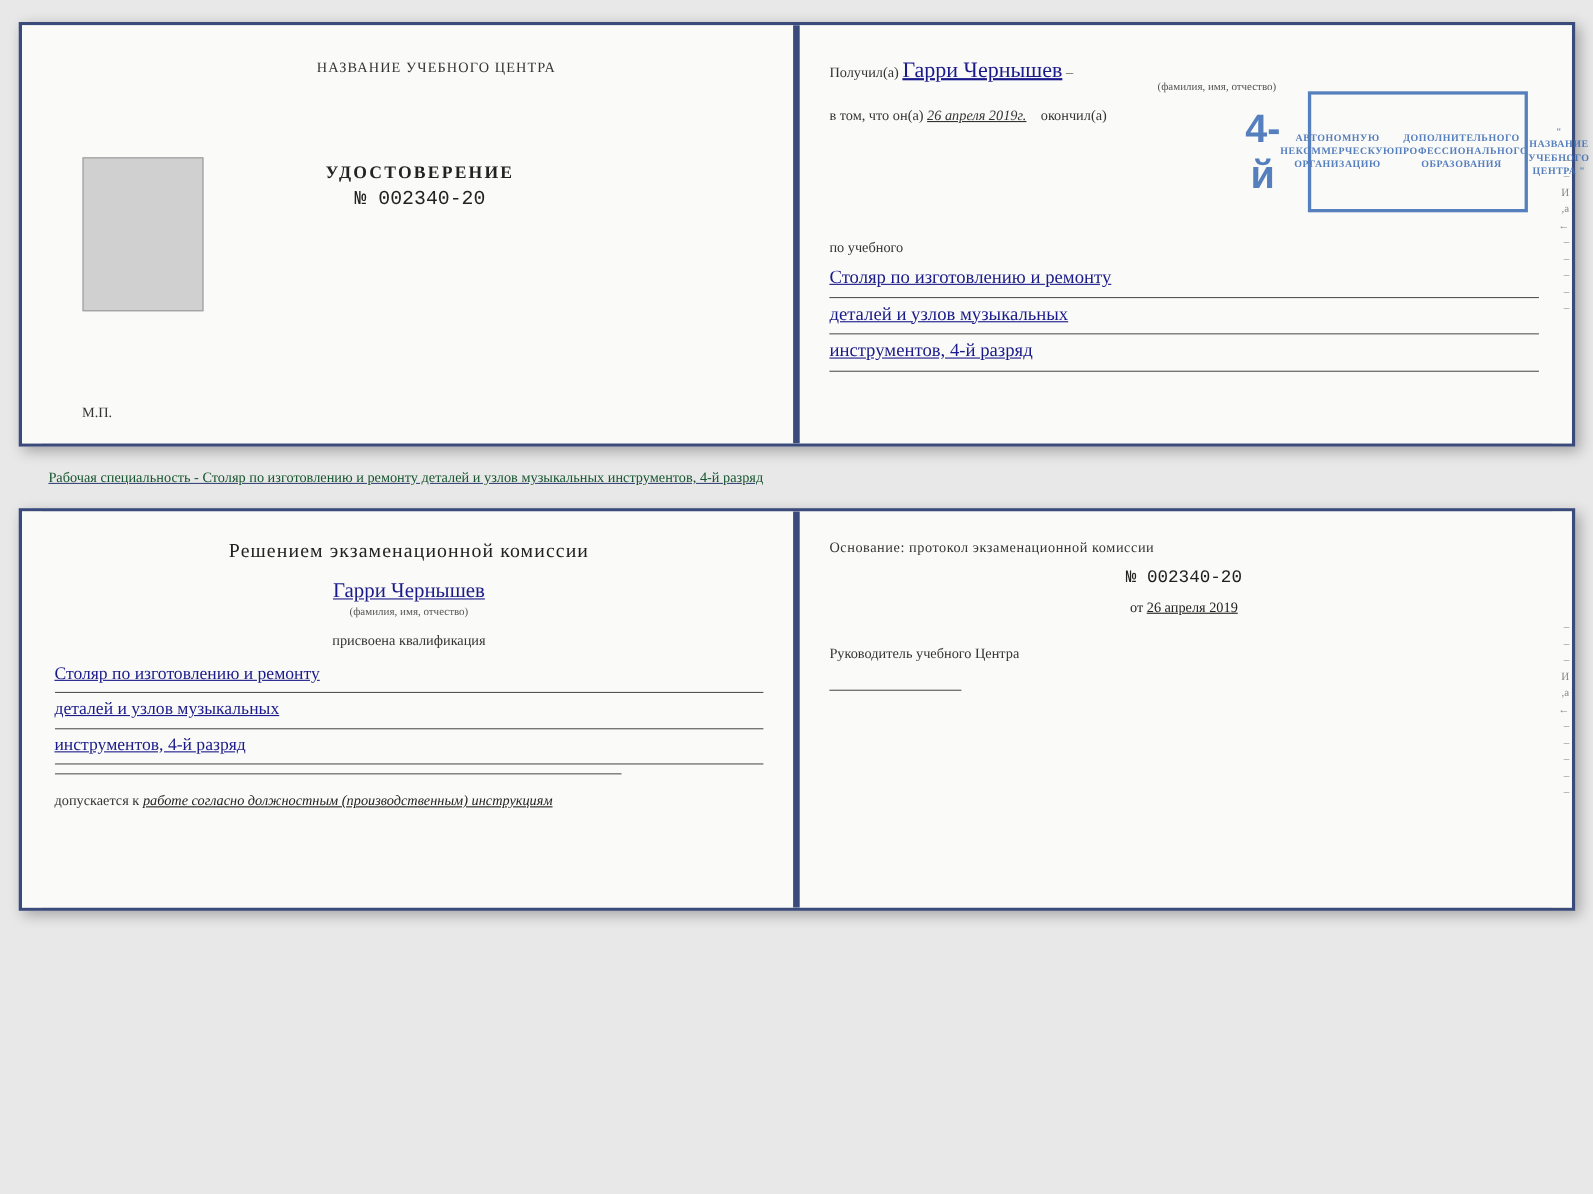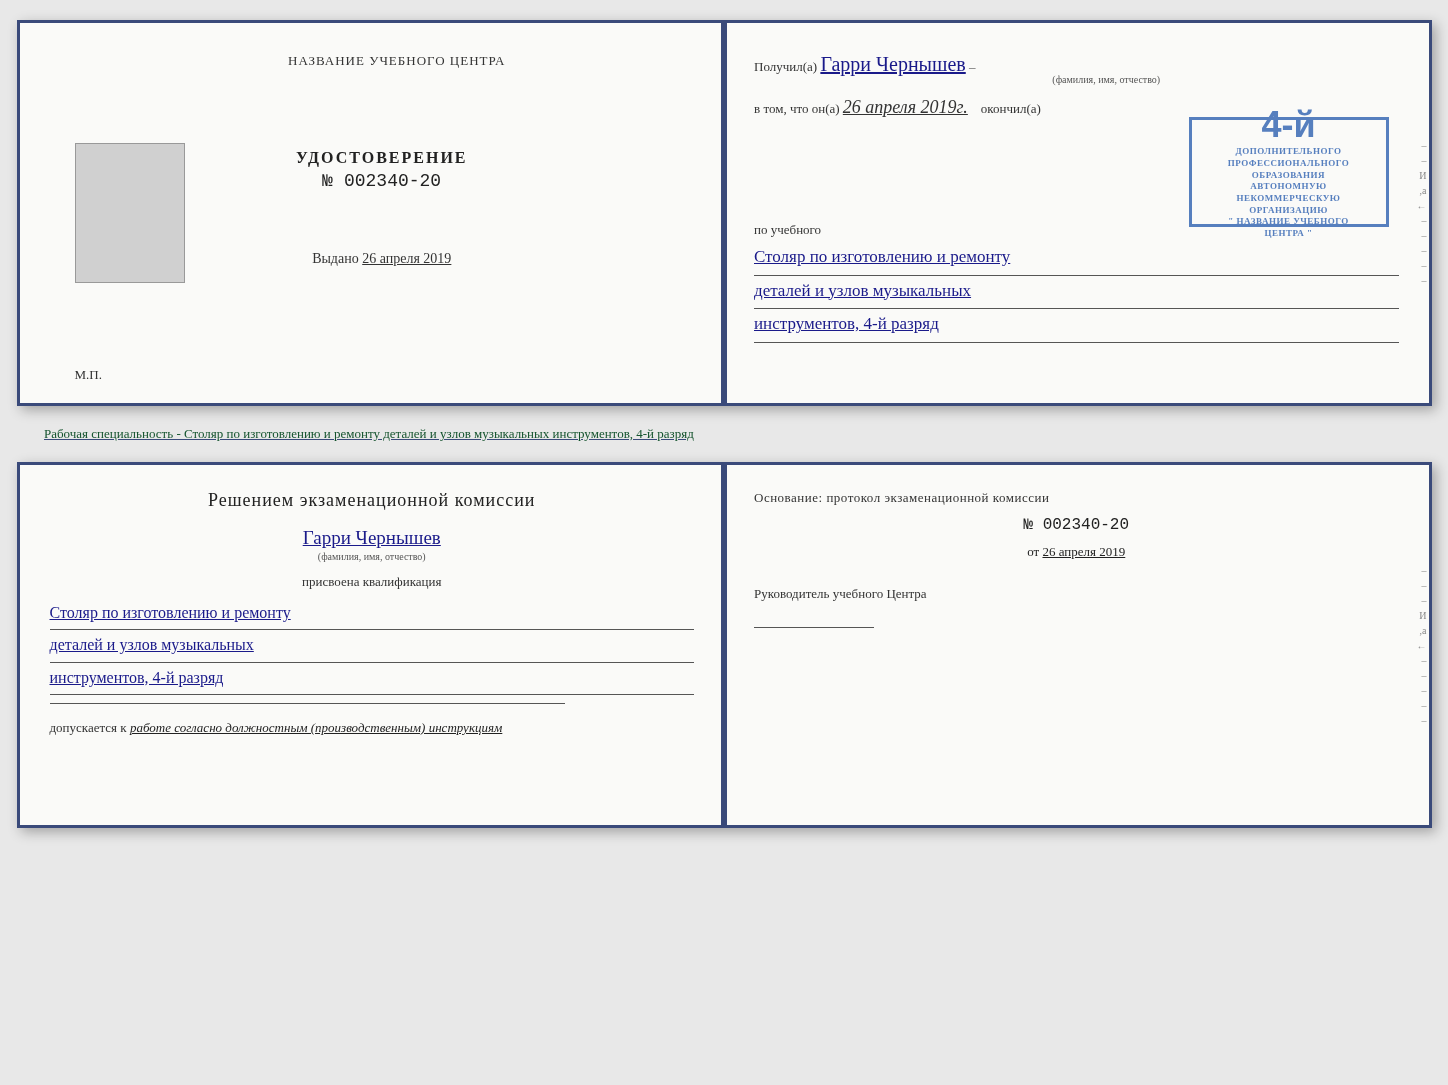--- a/index.html
+++ b/index.html
@@ -164,38 +164,36 @@
     .vtom-block {
       font-size: 13px;
       color: #333;
       margin-top: 12px;
       margin-bottom: 8px;
     }
 
     .vtom-date {
       font-style: italic;
       text-decoration: underline;
-      font-size: 18px;
+      font-size: 13px;
     }
 
     .stamp-overlay {
       position: absolute;
       right: 40px;
       top: 60px;
       width: 200px;
       height: 110px;
       border: 3px solid #3a6ab5;
       display: flex;
-      flex-direction: column;
       align-items: center;
       justify-content: center;
       text-align: center;
       padding: 24px;
       opacity: 0.85;
-      margin-top: 34px;
     }
 
     .stamp-4y {
       font-size: 36px;
       font-weight: bold;
       color: #3a6ab5;
       font-family: Arial, sans-serif;
     }
 
     .stamp-text {
@@ -390,34 +388,30 @@
     <div class="photo-area"></div>
 
     <div class="udostoverenie-block">
       <div class="udostoverenie-title">УДОСТОВЕРЕНИЕ</div>
       <div class="udostoverenie-number">
         <span>№</span>
         <span>002340-20</span>
       </div>
     </div>
 
-    <div class="vydano-block">
-      <span>Выдано</span>
-      <span class="vydano-line">26 апреля 2019</span>
-    </div>
 
     <div class="mp-block">М.П.</div>
   </div>
 
   <div class="page-right" style="position:relative;">
 
     <div class="stamp-overlay">
       <div class="stamp-4y">4-й</div>
+      <div class="stamp-text">АВТОНОМНУЮ НЕКОММЕРЧЕСКУЮ ОРГАНИЗАЦИЮ</div>
       <div class="stamp-text">ДОПОЛНИТЕЛЬНОГО ПРОФЕССИОНАЛЬНОГО ОБРАЗОВАНИЯ</div>
-      <div class="stamp-text">АВТОНОМНУЮ НЕКОММЕРЧЕСКУЮ ОРГАНИЗАЦИЮ</div>
       <div class="stamp-text">" НАЗВАНИЕ УЧЕБНОГО ЦЕНТРА "</div>
     </div>
 
     <div class="poluchil-block">
       <span>Получил(а)</span>
       <span class="poluchil-name">Гарри Чернышев</span>
       <span style="font-size:13px; color:#555;"> –</span>
       <span class="poluchil-subtitle">(фамилия, имя, отчество)</span>
     </div>
 

